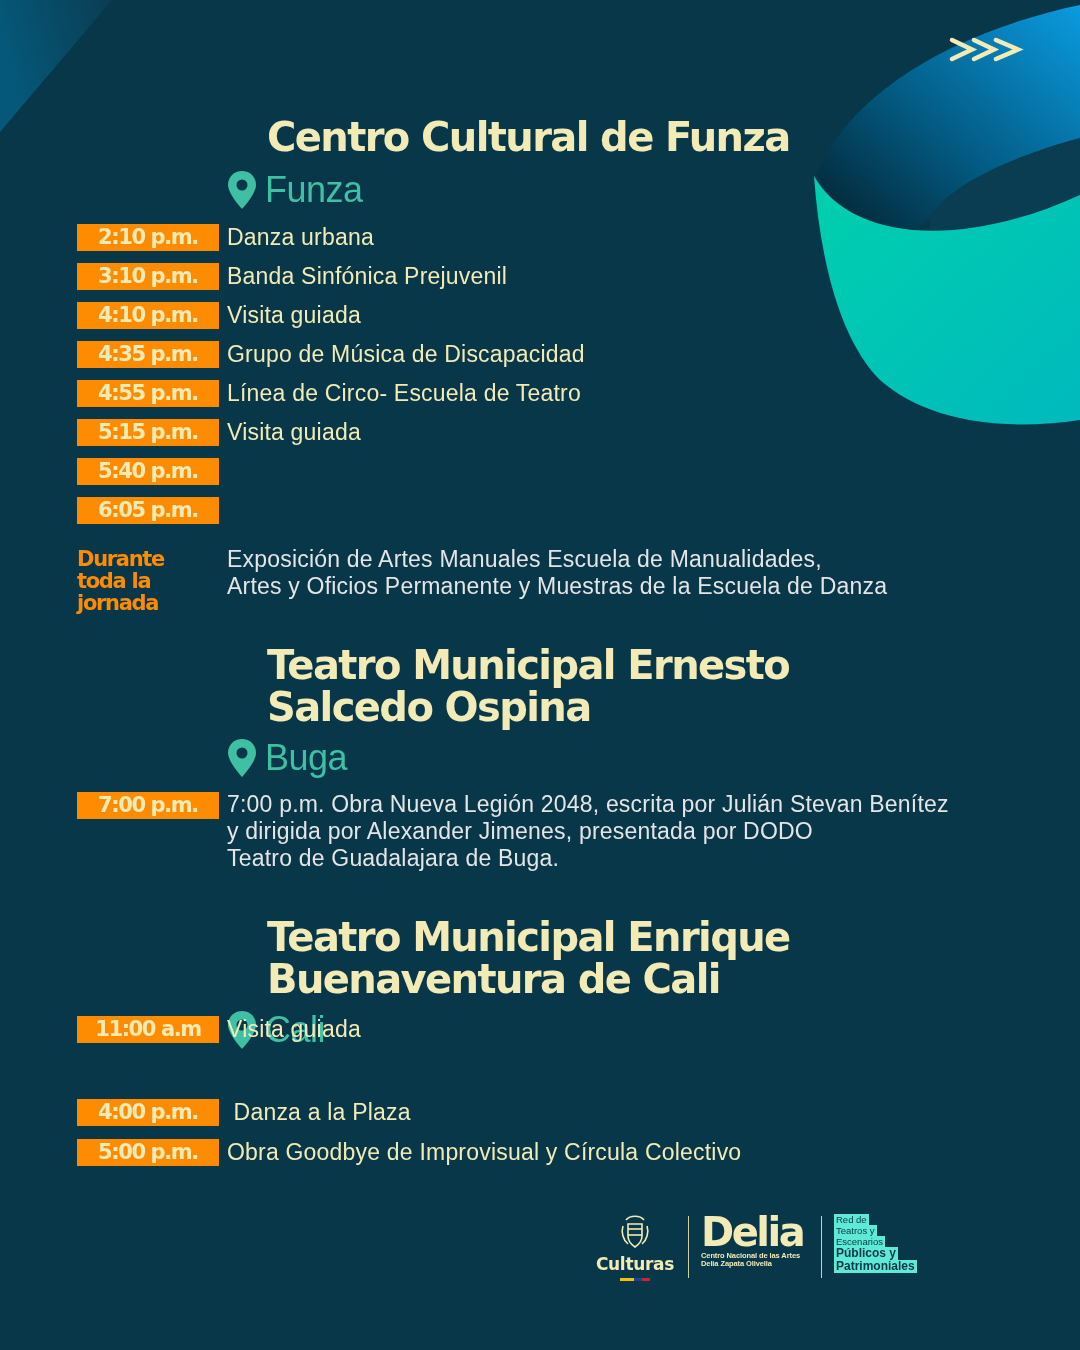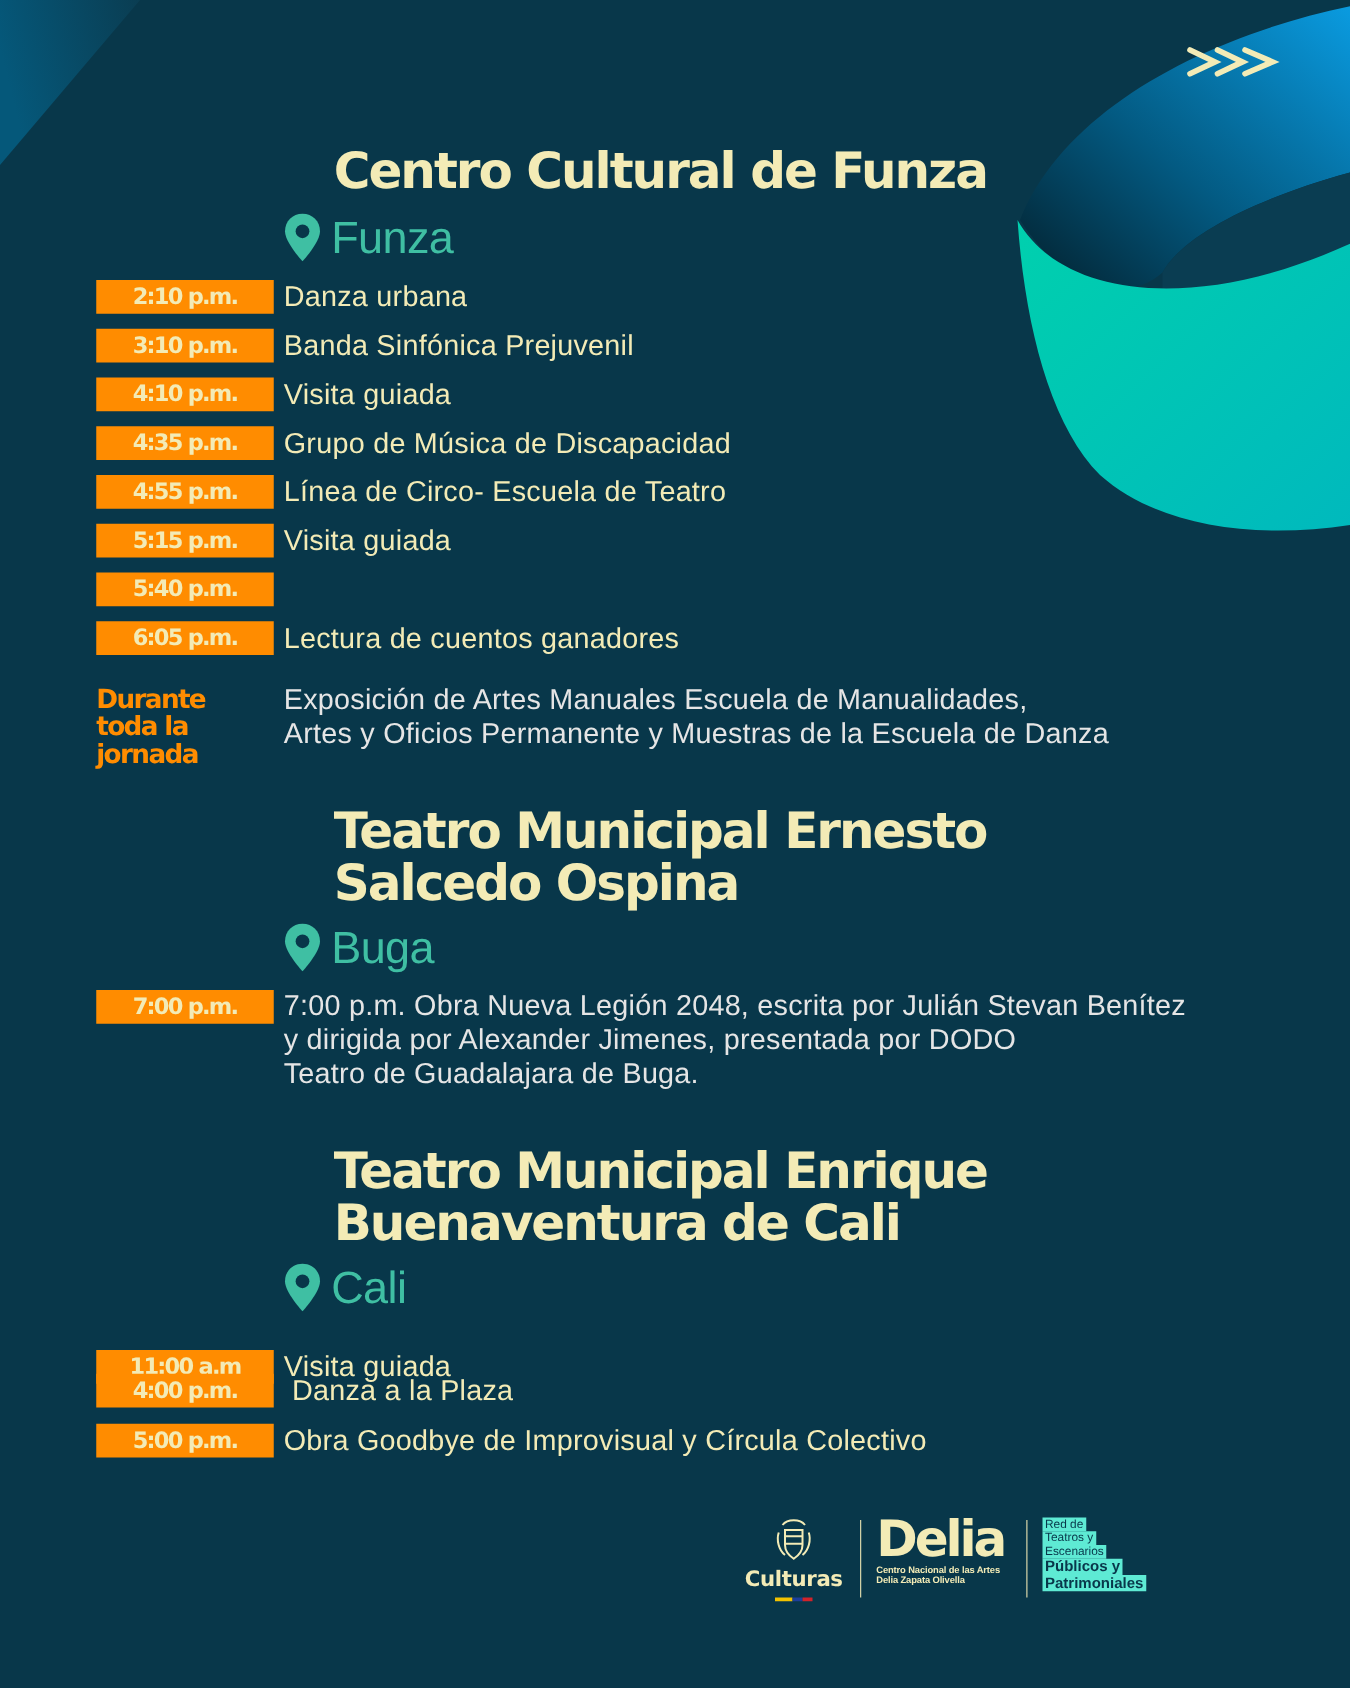--- a/index.html
+++ b/index.html
@@ -41,21 +41,21 @@
   .pin { width: 32px; height: 40px; display: block; }
 
   .row { position: absolute; left: 77px; display: flex; align-items: center; }
   .time {
     width: 142px;
     height: 27px;
     background: #ff8c00;
     color: #f3ebb6;
     font-family: "DejaVu Sans", sans-serif;
     font-weight: bold;
-    font-size: 18px;
+    font-size: 21px;
     letter-spacing: -1.4px;
     line-height: 27px;
     text-align: center;
     white-space: nowrap;
   }
   .desc {
     margin-left: 8px;
     font-family: "Liberation Sans", sans-serif;
     font-size: 23px;
     line-height: 27px;
@@ -180,21 +180,20 @@
 </div>
 <div class="row" style="top:419px;">
   <div class="time">5:15 p.m.</div>
   <div class="desc">Visita guiada</div>
 </div>
 <div class="row" style="top:458px;">
   <div class="time">5:40 p.m.</div>
 </div>
 <div class="row" style="top:497px;">
   <div class="time">6:05 p.m.</div>
-  <div class="desc">Lectura de cuentos ganadores</div>
 </div>
 
 <div class="allday-label">Durante toda la jornada</div>
 <div class="multi" style="top:546px;">Exposición de Artes Manuales Escuela de Manualidades,
 Artes y Oficios Permanente  y Muestras de la Escuela de Danza</div>
 
 <div class="venue-title" style="top:644px; width:560px;">Teatro Municipal Ernesto Salcedo Ospina</div>
 <div class="city" style="top:738px;">
   <svg class="pin" viewBox="0 0 32 40">
       <path d="M16 1C8 1 2 7 2 15c0 9 14 24 14 24s14-15 14-24C30 7 24 1 16 1z" fill="#3fbfa3"></path>
@@ -210,21 +209,21 @@
 Teatro de Guadalajara de Buga.</div>
 
 <div class="venue-title" style="top:916px; width:580px;">Teatro Municipal Enrique Buenaventura de Cali</div>
 <div class="city" style="top:1010px;">
   <svg class="pin" viewBox="0 0 32 40">
       <path d="M16 1C8 1 2 7 2 15c0 9 14 24 14 24s14-15 14-24C30 7 24 1 16 1z" fill="#3fbfa3"></path>
       <circle cx="16" cy="15" r="5.5" fill="#08374a"></circle>
     </svg>
   <span>Cali</span>
 </div>
-<div class="row" style="top:1080px;">
+<div class="row" style="top:1016px;">
   <div class="time">11:00 a.m</div>
   <div class="desc">Visita guiada</div>
 </div>
 <div class="row" style="top:1099px;">
   <div class="time">4:00 p.m.</div>
   <div class="desc" style="white-space:pre;"> Danza a la Plaza</div>
 </div>
 <div class="row" style="top:1139px;">
   <div class="time">5:00 p.m.</div>
   <div class="desc">Obra Goodbye de Improvisual y Círcula Colectivo</div>

